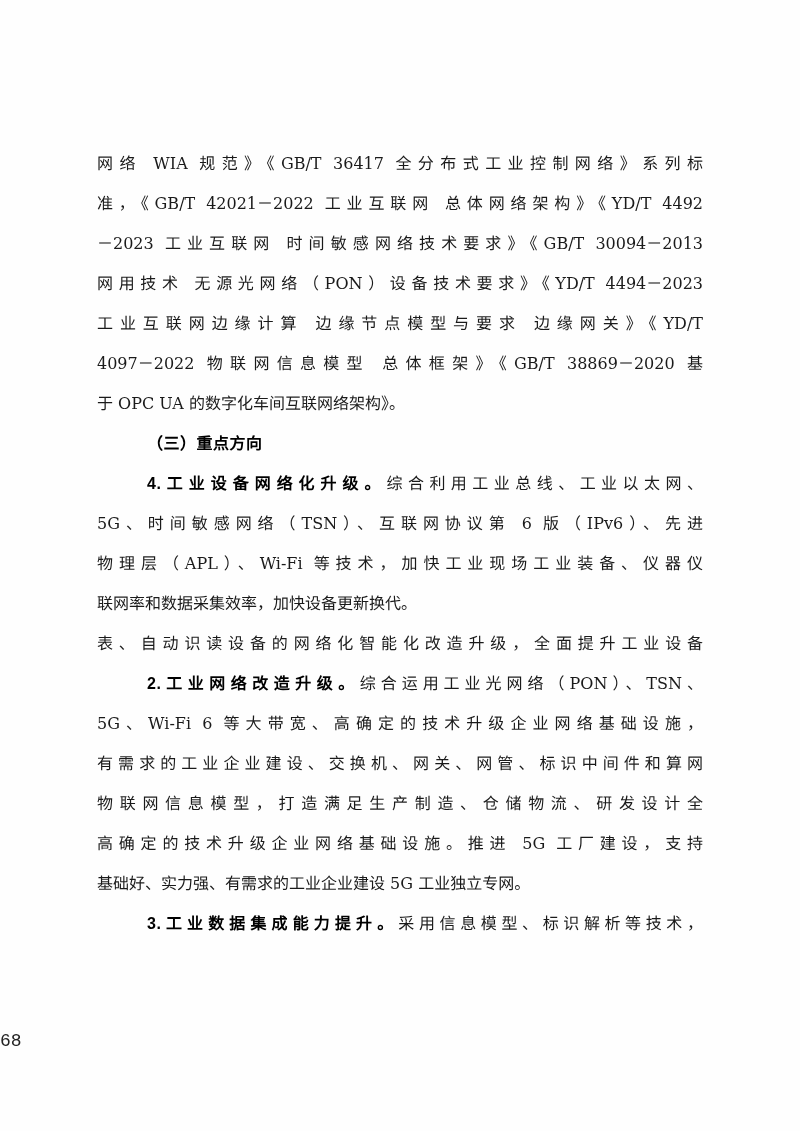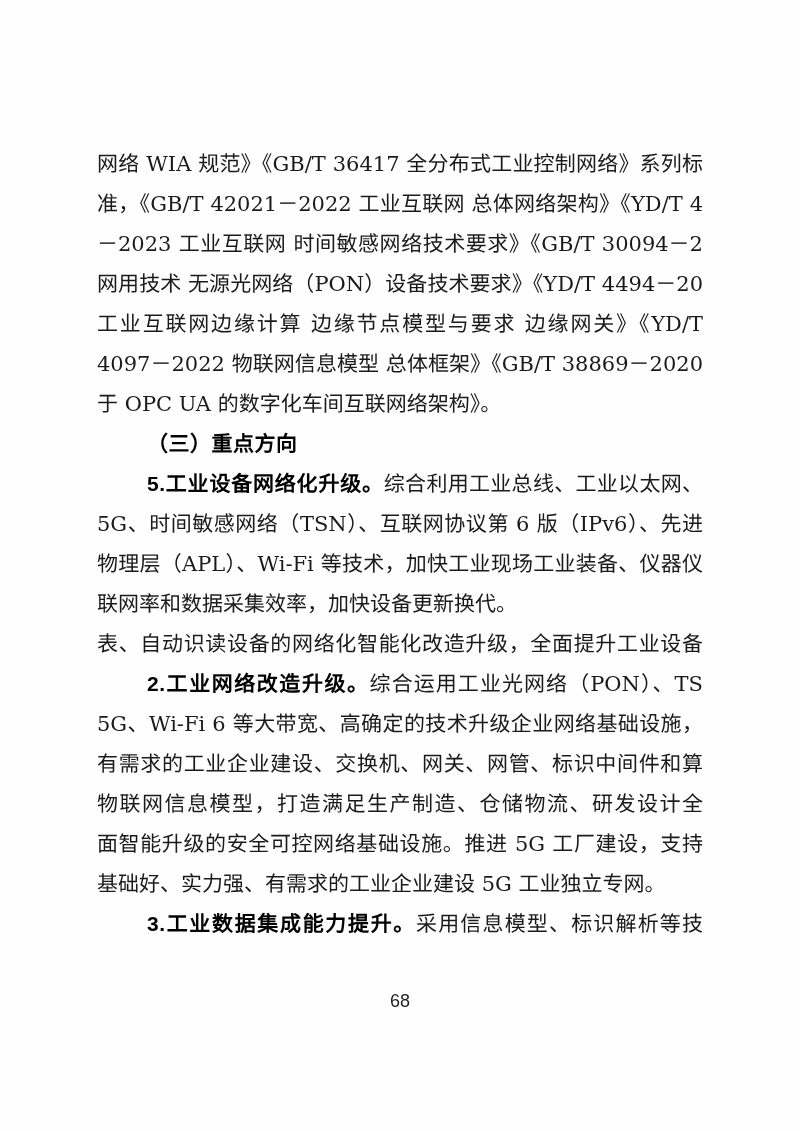--- a/index.html
+++ b/index.html
@@ -16,21 +16,21 @@
     font-family: "DejaVu Serif", "Liberation Serif", serif;
     color: #1a1a1a;
   }
   .text-block {
     position: absolute;
     left: 97px;
     top: 144px;
     width: 606px;
   }
   .line {
-    font-size: 21px;
+    font-size: 16px;
     line-height: 40px;
     height: 40px;
     overflow: hidden;
     word-break: break-all;
     text-align: justify;
     text-align-last: justify;
     white-space: normal;
   }
   .line.align-left {
     text-align: left;
@@ -40,50 +40,50 @@
     text-indent: 50px;
   }
   .bold {
     font-weight: 700;
     color: #000000;
     font-family: Liberation Sans, sans-serif;
     letter-spacing: 0.5px;
   }
   .page-number {
     position: absolute;
-    top: 990px;
+    top: 1030px;
     left: 0;
     width: 100%;
-    text-align: center;
+    text-align: left;
     font-size: 18px;
     line-height: 22px;
     color: #222222;
-    font-family: Liberation Sans, sans-serif;
+    font-family: Liberation Mono, monospace;
   }
 </style>
 </head>
 <body>
 
 <div class="page">
   <main class="text-block" id="text-block">
       <div class="line"><span>网络 WIA 规范》《GB/T 36417 全分布式工业控制网络》系列标</span></div>
       <div class="line"><span>准，《GB/T 42021－2022 工业互联网 总体网络架构》《YD/T 4492</span></div>
       <div class="line"><span>－2023 工业互联网 时间敏感网络技术要求》《GB/T 30094－2013</span></div>
       <div class="line"><span>网用技术 无源光网络（PON）设备技术要求》《YD/T 4494－2023</span></div>
       <div class="line"><span>工业互联网边缘计算 边缘节点模型与要求 边缘网关》《YD/T</span></div>
       <div class="line"><span>4097－2022 物联网信息模型 总体框架》《GB/T 38869－2020 基</span></div>
       <div class="line align-left"><span>于 OPC UA 的数字化车间互联网络架构》。</span></div>
       <div class="line align-left indent"><span class="bold">（三）重点方向</span></div>
-      <div class="line indent"><span class="bold">5.工业设备网络化升级。</span><span>综合利用工业总线、工业以太网、</span></div>
+      <div class="line indent"><span class="bold">4.工业设备网络化升级。</span><span>综合利用工业总线、工业以太网、</span></div>
       <div class="line"><span>5G、时间敏感网络（TSN）、互联网协议第 6 版（IPv6）、先进</span></div>
       <div class="line"><span>物理层（APL）、Wi-Fi 等技术，加快工业现场工业装备、仪器仪</span></div>
       <div class="line align-left"><span>联网率和数据采集效率，加快设备更新换代。</span></div>
       <div class="line"><span>表、自动识读设备的网络化智能化改造升级，全面提升工业设备</span></div>
       <div class="line indent"><span class="bold">2.工业网络改造升级。</span><span>综合运用工业光网络（PON）、TSN、</span></div>
       <div class="line"><span>5G、Wi-Fi 6 等大带宽、高确定的技术升级企业网络基础设施，</span></div>
       <div class="line"><span>有需求的工业企业建设、交换机、网关、网管、标识中间件和算网</span></div>
       <div class="line"><span>物联网信息模型，打造满足生产制造、仓储物流、研发设计全</span></div>
-      <div class="line"><span>面智能升级的安全可控网络基础设施。推进 5G 工厂建设，支持</span></div>
+      <div class="line"><span>高确定的技术升级企业网络基础设施。推进 5G 工厂建设，支持</span></div>
       <div class="line align-left"><span>基础好、实力强、有需求的工业企业建设 5G 工业独立专网。</span></div>
       <div class="line indent"><span class="bold">3.工业数据集成能力提升。</span><span>采用信息模型、标识解析等技术，</span></div>
     </main>
   <div class="page-number">68</div>
 </div>
 
 </body></html>

